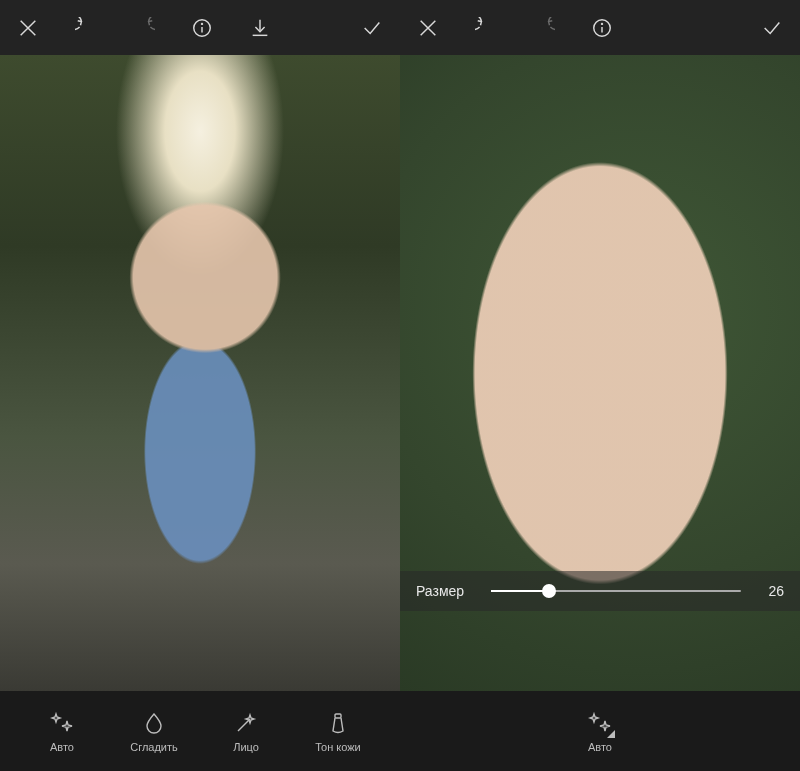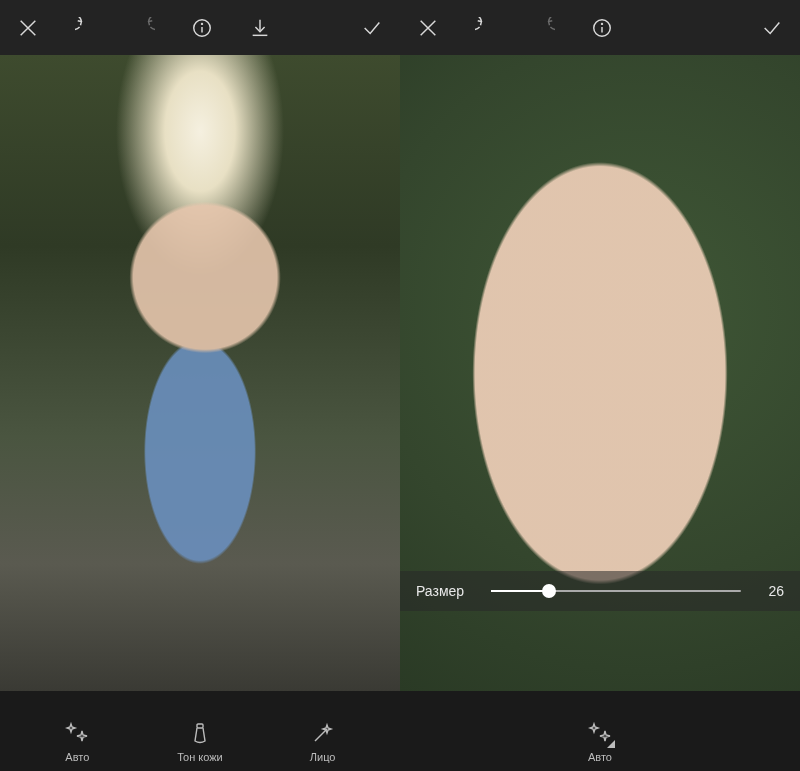--- a/index.html
+++ b/index.html
@@ -60,21 +60,21 @@
   .slider-fill {
     position: absolute; left: 0; top: 0; bottom: 0; background: #fff;
   }
   .slider-thumb {
     position: absolute; top: 50%; width: 14px; height: 14px; border-radius: 50%;
     background: #fff; transform: translate(-50%, -50%);
   }
 
   
   .toolbar {
-    height: 80px; background: #1a1a1a; display: flex; align-items: flex-end;
+    height: 80px; background: #1a1a1a; display: flex; align-items: center;
     justify-content: space-around; padding: 0 16px;
   }
   .tool {
     flex: 1; max-width: 76px; height: 60px;
     display: flex; flex-direction: column; align-items: center; justify-content: center;
     gap: 5px; color: #bcbcbc; font-size: 11px; cursor: pointer;
     border-radius: 4px;
   }
   .tool.active { background: #3bbfa5; color: #fff; }
   .tool .ticon { width: 26px; height: 26px; display:flex; align-items:center; justify-content:center; position:relative; }
@@ -197,32 +197,40 @@
         <span class="ticon">
             <svg viewBox="0 0 24 24">
               <use href="#i-sparkle"></use>
             </svg>
           </span>
         <span>Авто</span>
       </div>
       <div class="tool">
         <span class="ticon">
             <svg viewBox="0 0 24 24">
+              <use href="#i-drop"></use>
+            </svg>
+          </span>
+        <span>Сгладить</span>
+      </div>
+      <div class="tool">
+        <span class="ticon">
+            <svg viewBox="0 0 24 24">
+              <use href="#i-wand"></use>
+            </svg>
+          </span>
+        <span>Лицо</span>
+      </div>
+      <div class="tool">
+        <span class="ticon">
+            <svg viewBox="0 0 24 24">
               <use href="#i-tube"></use>
             </svg>
           </span>
         <span>Тон кожи</span>
-      </div>
-      <div class="tool">
-        <span class="ticon">
-            <svg viewBox="0 0 24 24">
-              <use href="#i-wand"></use>
-            </svg>
-          </span>
-        <span>Лицо</span>
       </div>
     </div>
   </div>
 
   <div class="pane right">
     <div class="topbar">
       <div class="tb-group">
         <div class="tb-btn">
             <svg viewBox="0 0 24 24">
               <use href="#i-close"></use>

